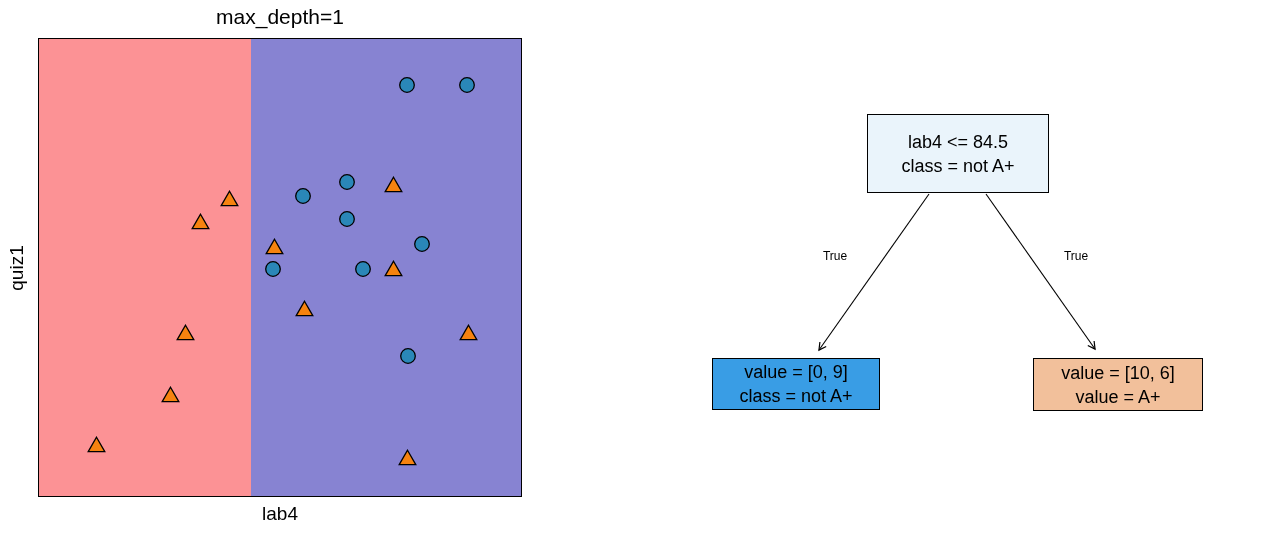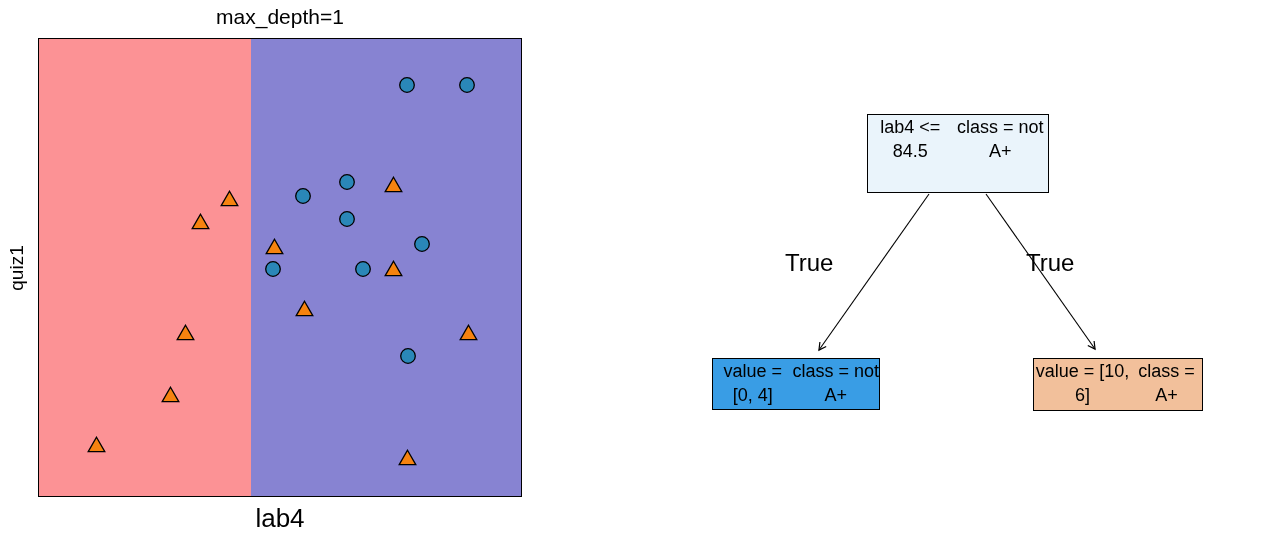--- a/index.html
+++ b/index.html
@@ -16,37 +16,37 @@
     position:absolute; left:38px; top:38px; width:484px; height:459px;
     border:1px solid #000; box-sizing:border-box;
   }
   .region { position:absolute; top:0; height:100%; }
   .region-left  { left:0; width:212px; }
   .region-right { left:212px; right:0; }
   .markers-layer { position:absolute; inset:0; }
   .marker { position:absolute; line-height:0; }
   .xlabel {
     position:absolute; left:38px; top:503px; width:484px;
-    text-align:center; font-size:26px;
+    text-align:center; font-size:19px;
   }
   .ylabel {
     position:absolute; left:-18px; top:257px; width:70px;
     text-align:center; font-size:19px; transform:rotate(-90deg);
   }
   
   .tree-node {
     position:absolute; border:1px solid #000; box-sizing:border-box;
-    display:flex; flex-direction:row; justify-content:center;
+    display:flex; flex-direction:column; justify-content:center;
     text-align:center; font-size:18px; line-height:24px;
   }
   .node-root  { left:867px; top:114px; width:182px; height:79px; }
   .node-left  { left:712px; top:358px; width:168px; height:52px; }
   .node-right { left:1033px; top:358px; width:170px; height:53px; }
   .edge-label {
-    position:absolute; width:100px; font-size:24px;
+    position:absolute; width:100px; text-align:center; font-size:12px;
   }
   .edge-label-true  { left:785px;  top:249px; }
   .edge-label-false { left:1026px; top:249px; }
   .edges-svg {
     position:absolute; left:0; top:0; width:1288px; height:538px;
     pointer-events:none;
   }
 </style>
 </head>
 <body>
@@ -138,22 +138,22 @@
 
   <div class="tree-node node-root" style="background: rgb(234, 244, 251);">
     <div>lab4 &lt;= 84.5</div>
     <div>class = not A+</div>
   </div>
 
   <div class="edge-label edge-label-true">True</div>
   <div class="edge-label edge-label-false">True</div>
 
   <div class="tree-node node-left" style="background: rgb(57, 157, 229);">
-    <div>value = [0, 4]</div>
+    <div>value = [0, 9]</div>
     <div>class = not A+</div>
   </div>
 
   <div class="tree-node node-right" style="background: rgb(242, 192, 155);">
     <div>value = [10, 6]</div>
-    <div>class = A+</div>
+    <div>value = A+</div>
   </div>
 
 </div>
 
 </body></html>

